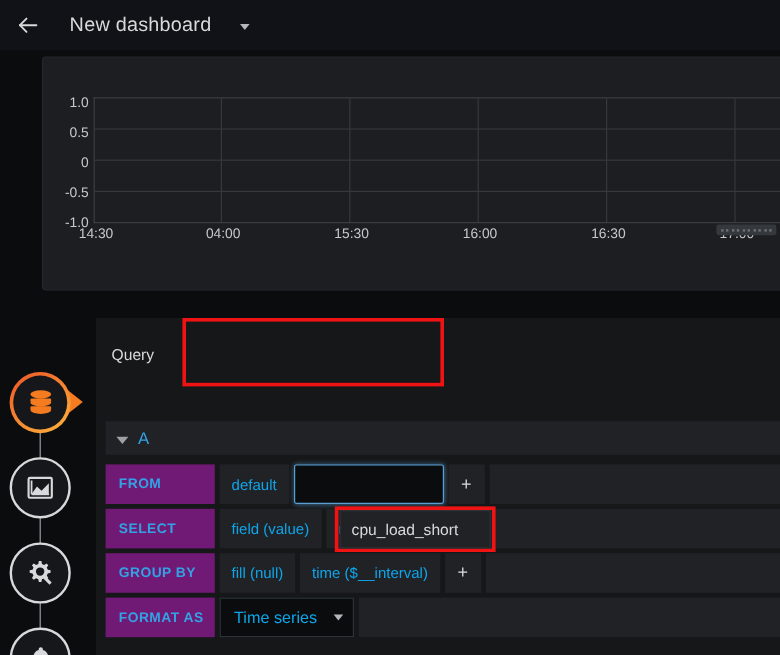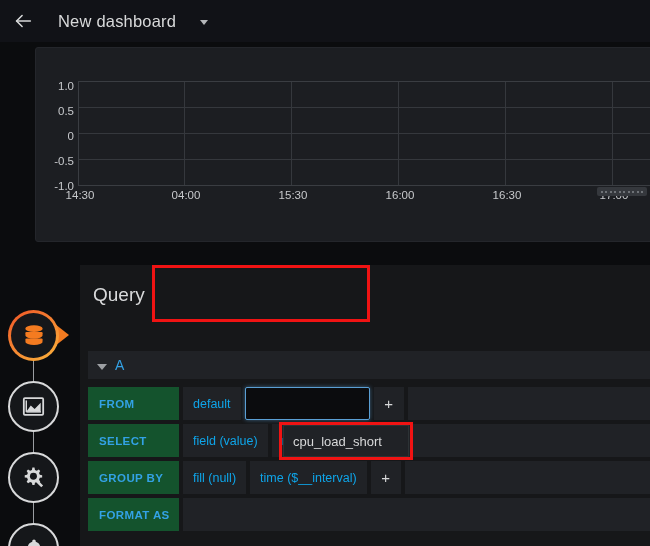--- a/index.html
+++ b/index.html
@@ -66,21 +66,21 @@
     background: #15171a; display: flex; align-items: center; justify-content: center;
   }
   .rail-pointer {
     position: absolute; left: 47px; top: 14px; width: 0; height: 0;
     border-top: 11px solid transparent; border-bottom: 11px solid transparent; border-left: 14px solid #f47b20;
   }
 
   
   .qpanel { position: absolute; left: 80px; top: 265px; width: 570px; height: 281px; background: #161719; }
   .qheader { position: absolute; left: 0; top: 0; width: 570px; height: 60px; display: flex; align-items: center; }
-  .qlabel { color: #d8d9da; font-size: 19px; margin-left: 13px; }
+  .qlabel { color: #d8d9da; font-size: 13px; margin-left: 13px; }
   .ds-picker {
     position: absolute; left: 82px; top: 13px; width: 193px; height: 35px;
     background: #0b0c0e; border: 1px solid #2c3235; border-radius: 2px;
     display: flex; align-items: center; padding: 0 9px; cursor: pointer;
   }
   .ds-name { color: #d8d9da; font-size: 14px; margin-left: 9px; }
   .ds-caret { position: absolute; right: 11px; width: 0; height: 0;
               border-left: 5px solid transparent; border-right: 5px solid transparent; border-top: 6px solid #b5b7ba; }
 
   .redbox { position: absolute; border: 3px solid #f01313; pointer-events: none; }
@@ -89,21 +89,21 @@
     position: absolute; left: 8px; top: 86px; width: 562px; height: 28px;
     background: #202226; display: flex; align-items: center; padding-left: 9px; gap: 8px;
   }
   .row-caret { width: 0; height: 0; border-left: 5px solid transparent; border-right: 5px solid transparent;
                border-top: 6px solid #9da0a4; margin-top: 3px; }
   .row-letter { color: #33a2e5; font-size: 14px; }
 
   .qgrid { position: absolute; left: 8px; top: 122px; width: 562px; }
   .qline { display: flex; align-items: stretch; height: 33px; margin-bottom: 4px; }
   .seg-label {
-    width: 91px; background: #14532d; color: #33a2e5; font-size: 11.5px; font-weight: bold;
+    width: 91px; background: #701a75; color: #33a2e5; font-size: 11.5px; font-weight: bold;
     display: flex; align-items: center; padding-left: 11px; letter-spacing: .4px;
   }
   .seg {
     background: #202226; color: #0ea5e9; font-size: 12.5px;
     display: flex; align-items: center; padding: 0 10px; margin-left: 4px; cursor: pointer; white-space: nowrap;
   }
   .seg.blank { flex: 1; cursor: default; }
   .seg.plus { width: 30px; justify-content: center; font-size: 15px; color: #d8d9da; }
   .seg.key { color: #33a2e5; font-weight: bold; font-size: 11.5px; letter-spacing: .4px; }
   .seg.select-box {
@@ -274,20 +274,24 @@
         <div class="seg">fill (null)</div>
         <div class="seg">
           <span>time ($__interval)</span>
         </div>
         <div class="seg plus">+</div>
         <div class="seg blank"></div>
       </div>
 
       <div class="qline">
         <div class="seg-label">FORMAT AS</div>
+        <div class="seg select-box">
+          <span>Time series</span>
+          <span class="sel-caret"></span>
+        </div>
         <div class="seg blank"></div>
       </div>
 
     </div>
   </div>
 
   <div class="typeahead">cpu_load_short</div>
 
   <div class="redbox" style="left:152px; top:265px; width:218px; height:57px;"></div>
   <div class="redbox" style="left:279px; top:422px; width:134px; height:38px;"></div>

